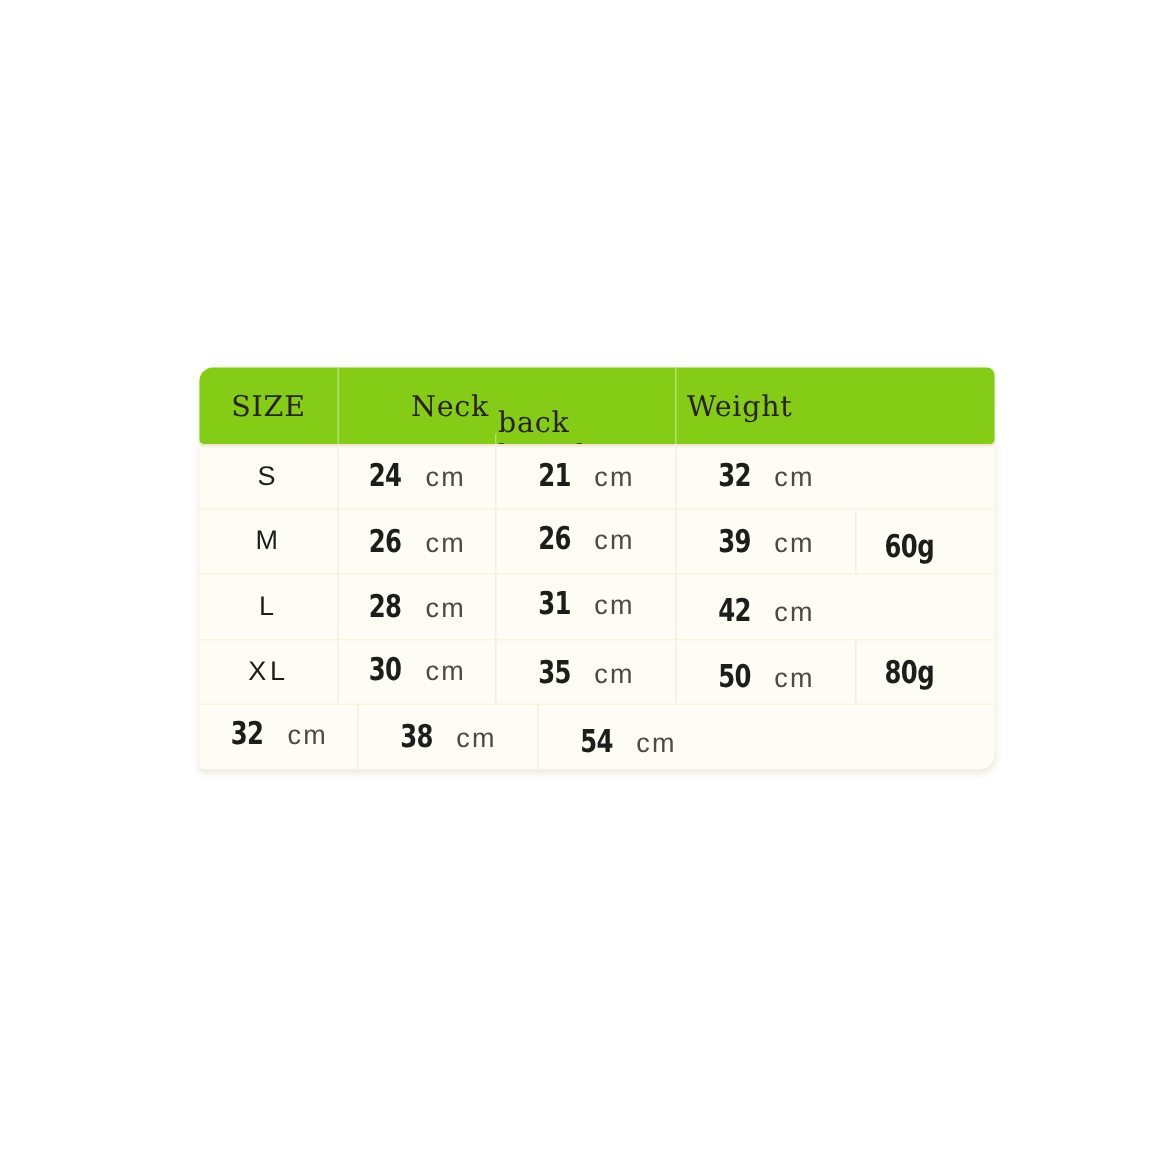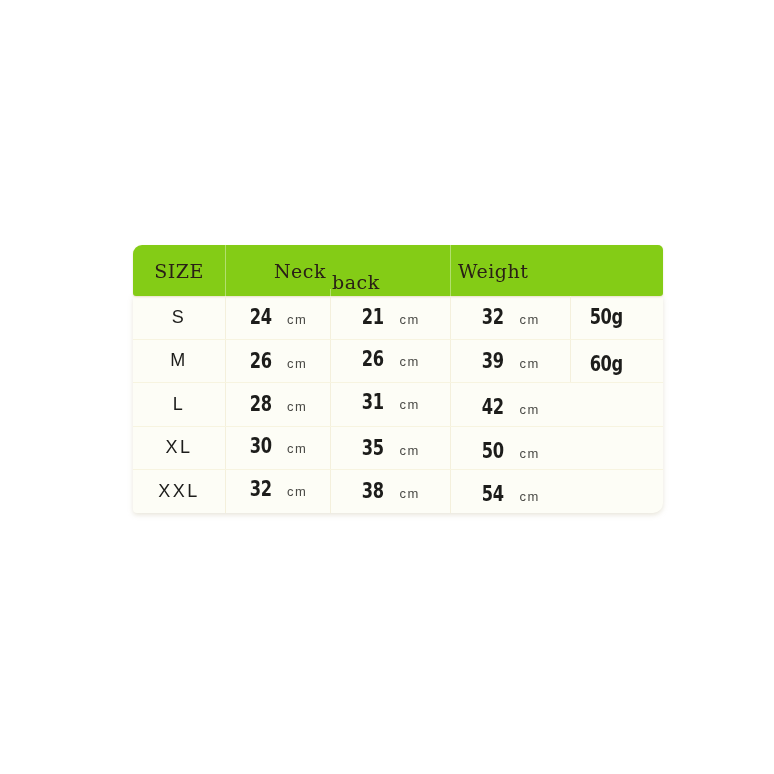--- a/index.html
+++ b/index.html
@@ -121,21 +121,21 @@
   }
   .measure .num {
     font-size: 21px;
     font-weight: 700;
     font-family: "DejaVu Sans Condensed", "Liberation Sans Narrow", "Liberation Sans", sans-serif;
     transform: scaleX(0.86);
     display: inline-block;
     letter-spacing: -0.5px;
   }
   .measure .unit {
-    font-size: 13px;
+    font-size: 18px;
     font-weight: 400;
     color: #4a4a46;
     letter-spacing: 1.5px;
   }
   .cell-weight .num {
     font-size: 21px;
     font-weight: 700;
     font-family: "DejaVu Sans Condensed", "Liberation Sans Narrow", "Liberation Sans", sans-serif;
     transform: scaleX(0.86);
     display: inline-block;
@@ -173,23 +173,20 @@
           <span class="num">21</span>
           <span class="unit">cm</span>
         </span>
       </div>
       <div class="cell c-bust">
         <span class="measure">
           <span class="num">32</span>
           <span class="unit">cm</span>
         </span>
       </div>
-      <div class="cell c-weight cell-weight">
-        <span class="num">50g</span>
-      </div>
     </div>
 
     <div class="chart-row">
       <div class="cell c-size cell-size">M</div>
       <div class="cell c-neck">
         <span class="measure">
           <span class="num">26</span>
           <span class="unit">cm</span>
         </span>
       </div>
@@ -245,24 +242,26 @@
           <span class="num">35</span>
           <span class="unit">cm</span>
         </span>
       </div>
       <div class="cell c-bust">
         <span class="measure jit-down">
           <span class="num">50</span>
           <span class="unit">cm</span>
         </span>
       </div>
-    </div>
-
-    <div class="chart-row">
-      <div class="cell c-size cell-size">XXL</div>
+      <div class="cell c-weight cell-weight">
+        <span class="num">80g</span>
+      </div>
+    </div>
+
+    <div class="chart-row">
       <div class="cell c-neck">
         <span class="measure jit-up">
           <span class="num">32</span>
           <span class="unit">cm</span>
         </span>
       </div>
       <div class="cell c-back">
         <span class="measure">
           <span class="num">38</span>
           <span class="unit">cm</span>

